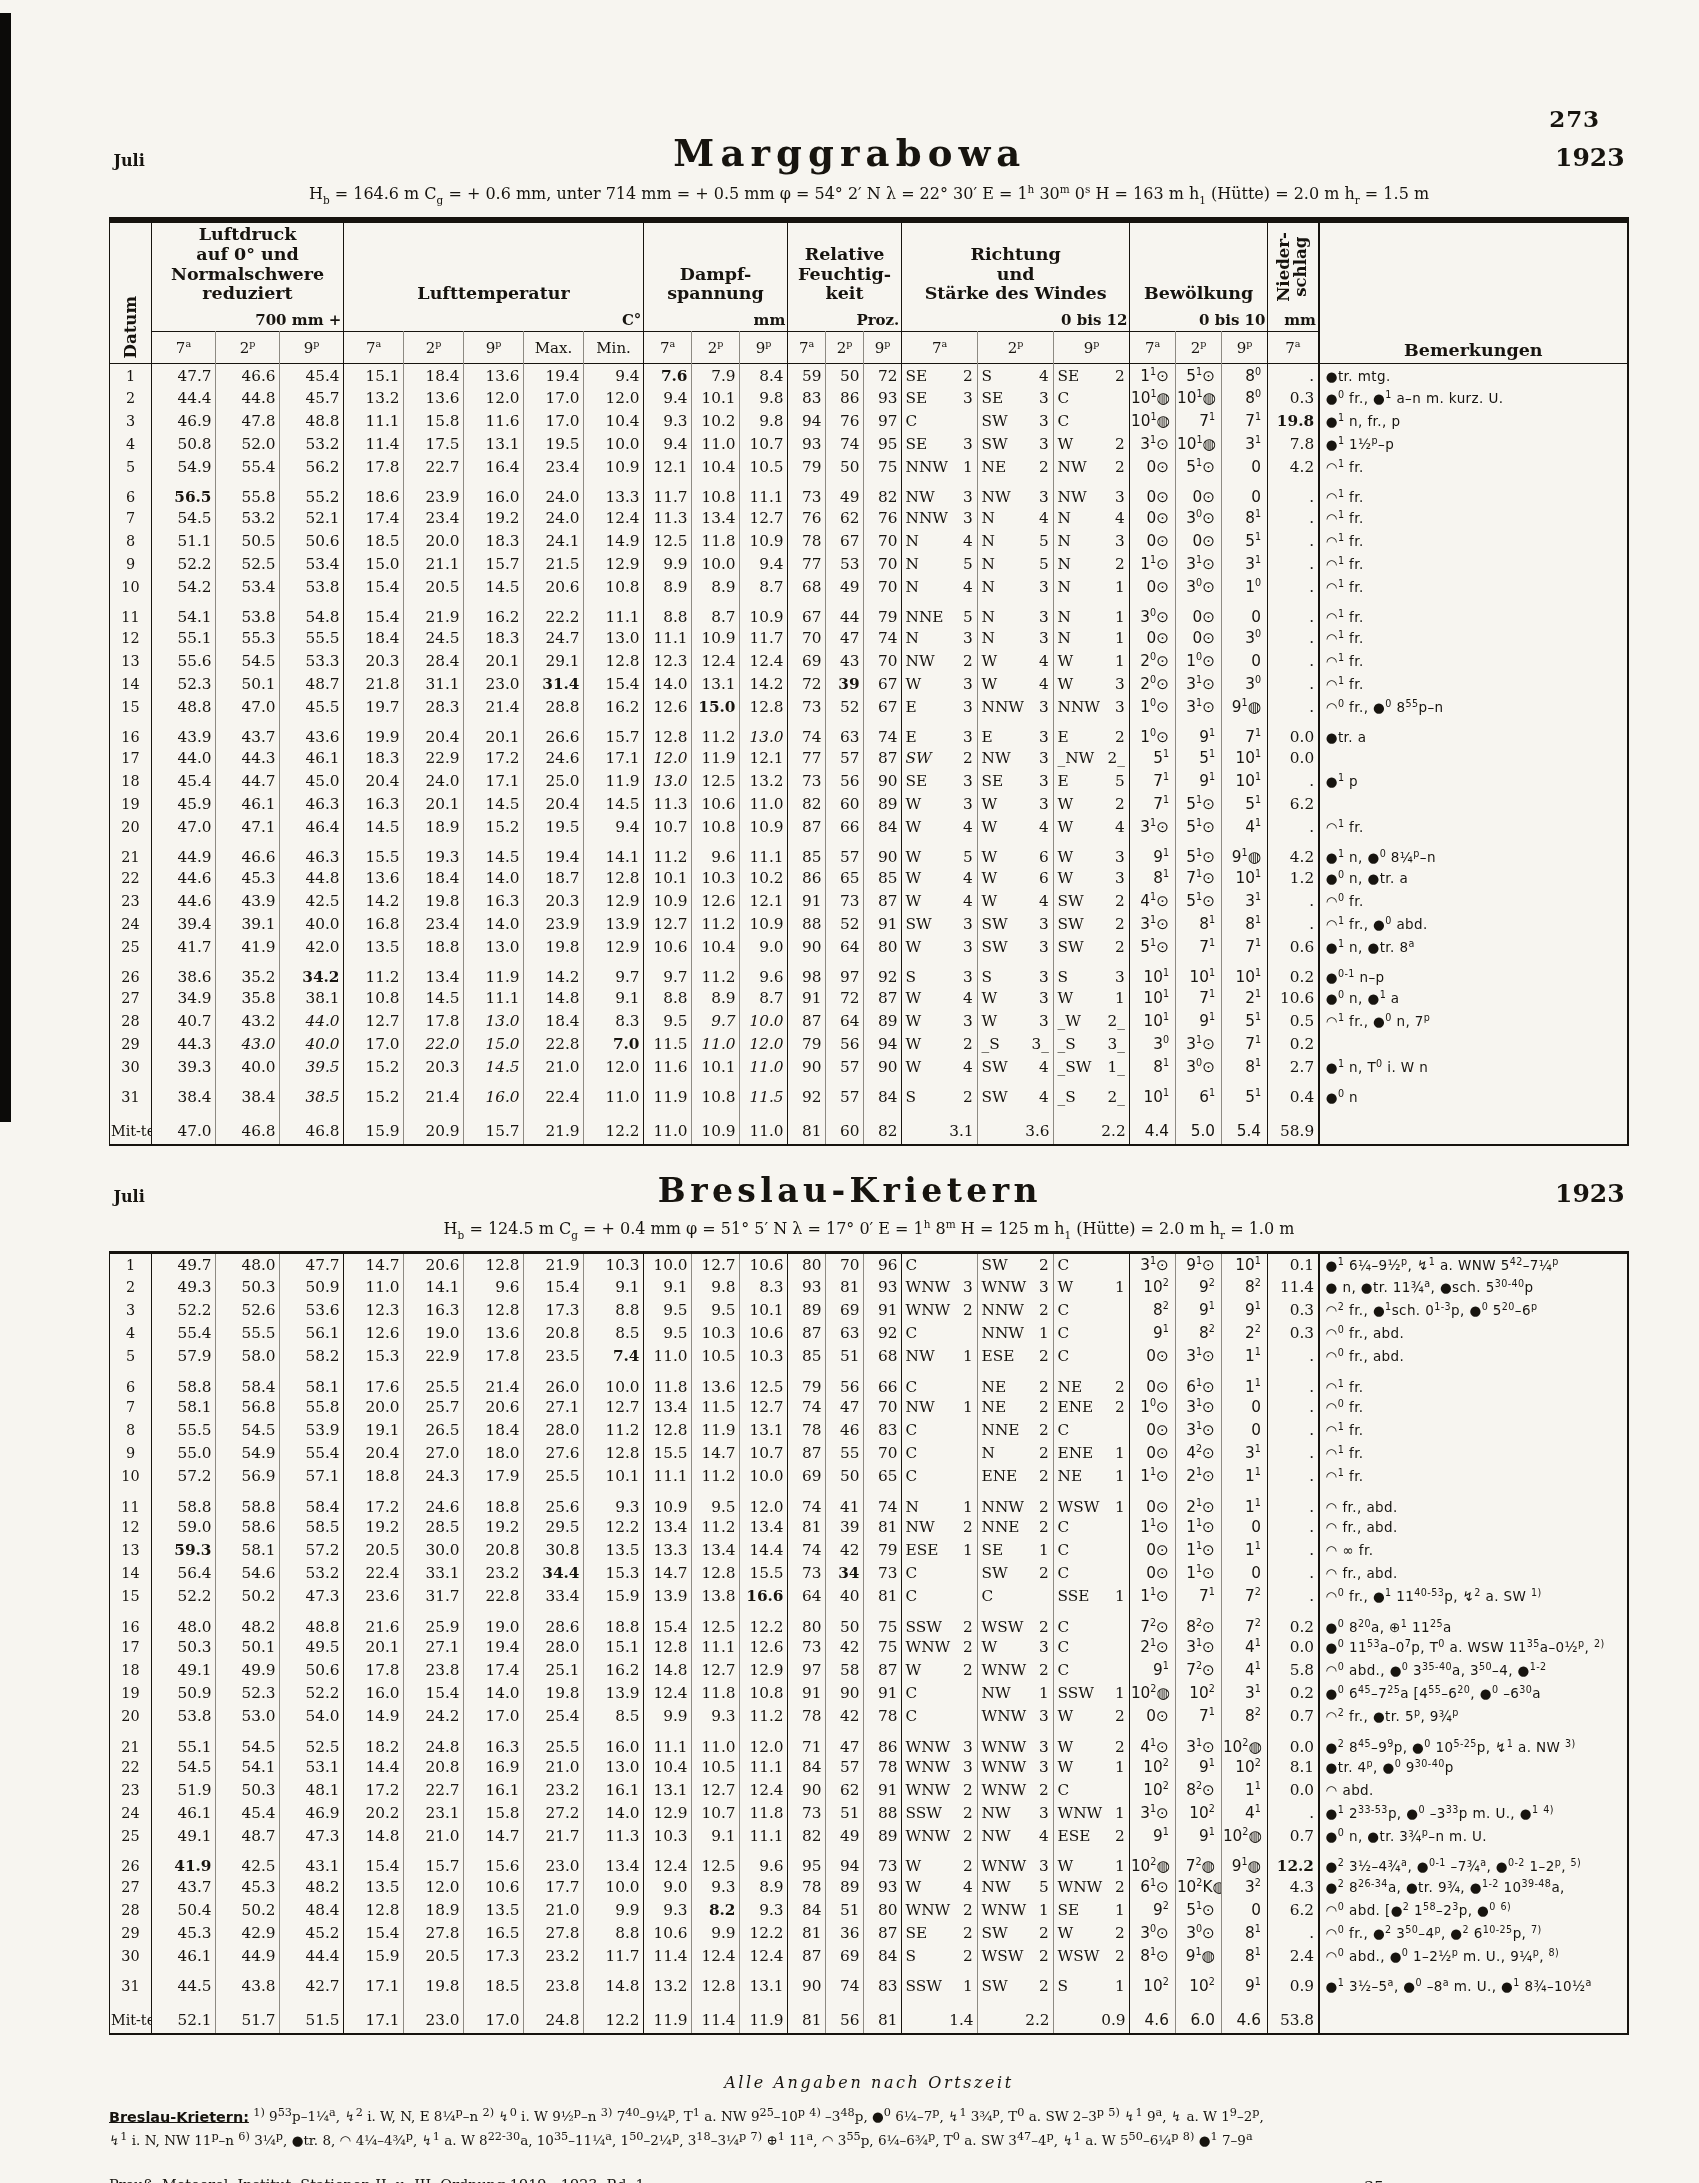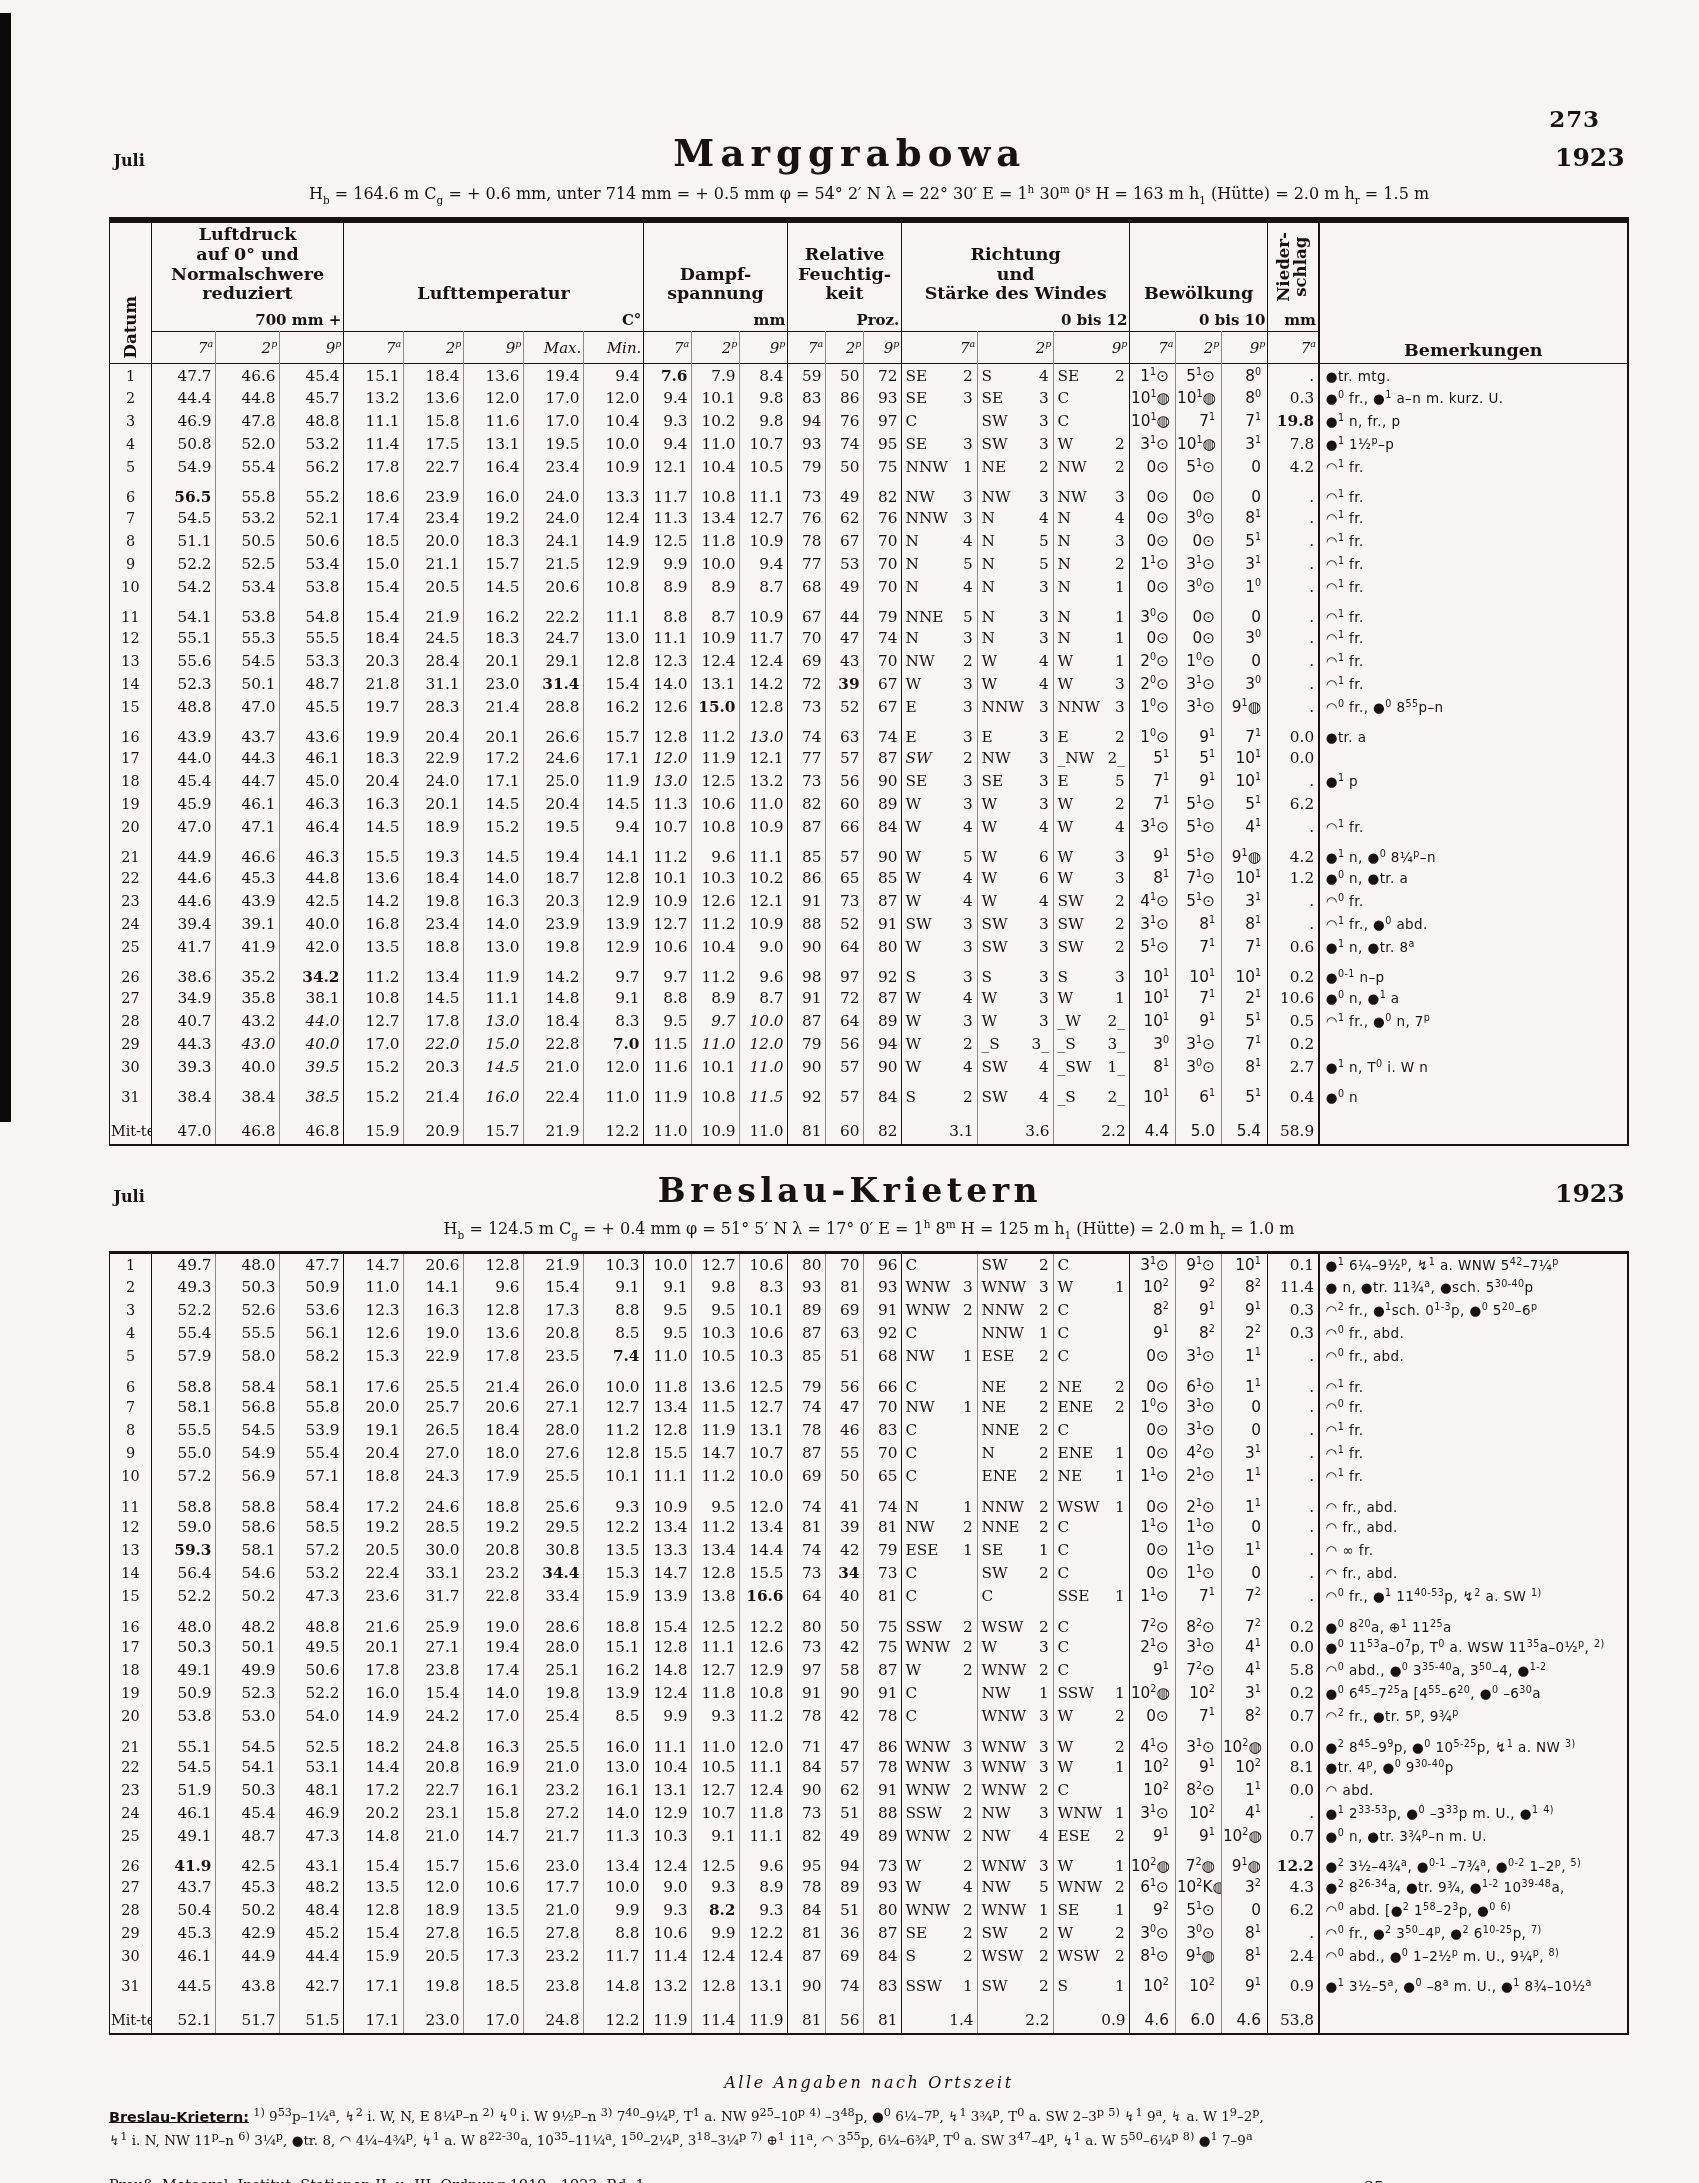--- a/index.html
+++ b/index.html
@@ -18,22 +18,22 @@
   .params{ text-align:center;font-size:16px;margin-top:7.9px;white-space:nowrap;}
   .params sub,.params sup{font-size:10.5px;}
 
   table.obs{border-collapse:collapse;table-layout:fixed;width:1520px;margin-top:11.4px;
     border-top:6.1px solid #17140f;border-bottom:2.2px solid #17140f;
     border-left:1.3px solid #17140f;border-right:2.2px double #17140f;}
   table.obs td,table.obs th{box-sizing:border-box;overflow:hidden;white-space:nowrap;}
   thead th{font-weight:bold;vertical-align:bottom;padding:2.6px 1.7px;}
   .hd-main{font-size:17.5px;line-height:1.12;font-weight:bold;text-align:center;}
   .hd-unit{font-size:15px;font-weight:bold;text-align:right;padding-top:7px;}
-  .time-row th{font-size:15px;font-weight:normal;font-style:italic;
-    border-top:1.3px solid #17140f;height:32px;vertical-align:middle;text-align:right;}
+  .time-row th{font-size:15px;font-weight:normal;
+    border-top:1.3px solid #17140f;height:32px;vertical-align:middle;text-align:center;}
   thead{border-bottom:1.3px solid #17140f;}
   .vtext{writing-mode:vertical-rl;transform:rotate(180deg);display:inline-block;
     font-size:16.6px;font-weight:bold;line-height:1.05;}
   td{font-size:15.3px;height:23px;padding:0.4px 3.5px 0.4px 0.9px;vertical-align:middle;}
   td.num{text-align:right;}
   td.datum{text-align:center;font-size:14.4px;padding:0.4px 0.9px;}
   td.wdir{text-align:left;padding-left:3.5px;}
   td.wforce{text-align:right;padding-right:4.4px;}
   td.bew{text-align:right;padding-right:6.1px;}
   td.bem{text-align:left;font-size:13.5px;padding-left:6.1px;letter-spacing:0.4px;}

